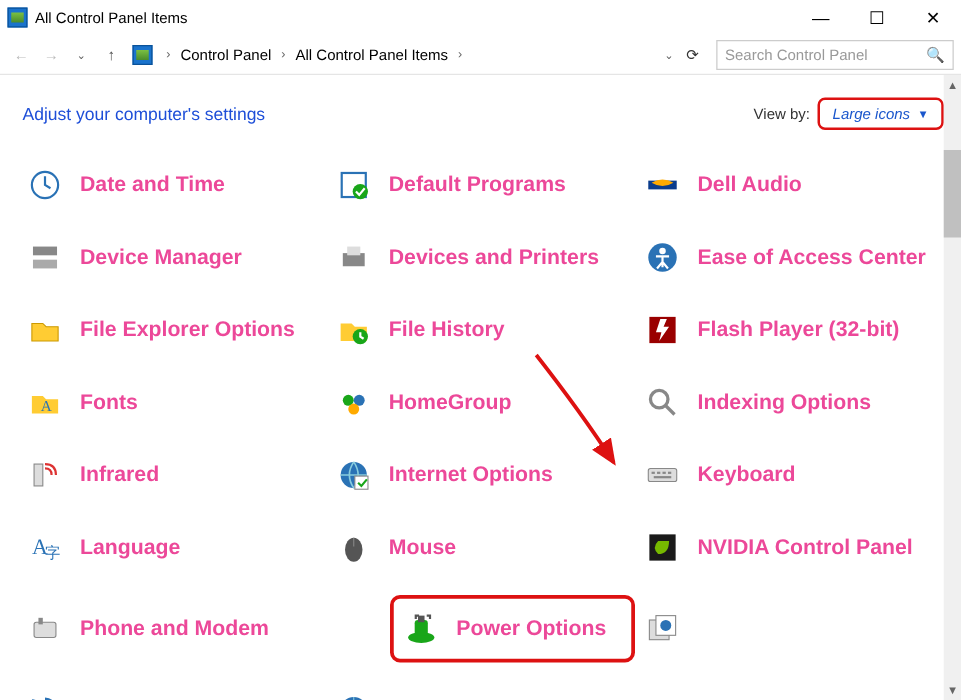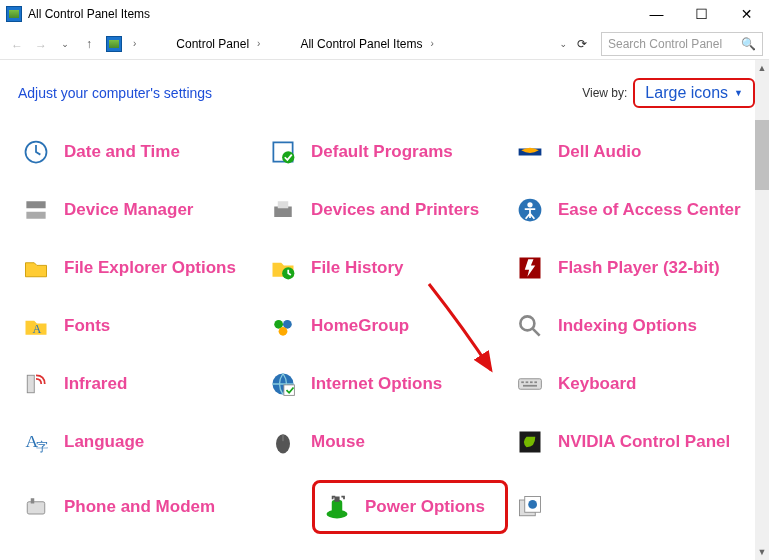--- a/index.html
+++ b/index.html
@@ -12,33 +12,33 @@
   .win-controls { display: flex; }
   .win-btn { width: 45px; height: 28px; display: flex; align-items: center; justify-content: center; font-size: 14px; cursor: default; }
   
   .navbar { display: flex; align-items: center; height: 32px; padding: 0 6px; border-bottom: 1px solid #e5e5e5; }
   .nav-btn { width: 22px; height: 22px; display:flex; align-items:center; justify-content:center; color:#555; margin-right:2px; }
   .nav-btn.disabled { color:#bbb; }
   .addr-icon { width:16px; height:16px; background:#1a73cc; border:1px solid #0a5299; margin:0 4px; display:flex; align-items:center; justify-content:center; }
   .addr-icon::before { content:""; display:block; width:10px; height:8px; background:linear-gradient(#7bc043,#4a8c2a); }
   .breadcrumb { display:flex; align-items:center; flex:1; height:24px; border:1px solid transparent; padding:0 2px; }
   .bc-sep { color:#666; margin:0 4px; font-size:10px; }
-  .bc-item { color:#000; padding:2px 4px;margin-left:32px; }
+  .bc-item { color:#000; padding:2px 4px; }
   .addr-drop { color:#555; margin-right:4px; font-size:9px; }
   .refresh { width:22px; margin-right:8px; display:flex; align-items:center; justify-content:center; color:#333; }
-  .search-box { width:162px; height:24px; border:1px solid #ccc; display:flex; align-items:center; padding:0 6px; color:#999; }
+  .search-box { width:190px; height:24px; border:1px solid #ccc; display:flex; align-items:center; padding:0 6px; color:#999; }
   .search-box .mag { margin-left:auto; color:#555; }
   
   .content { padding: 18px 14px 0 18px; position:relative; height: calc(100% - 60px); overflow: hidden; }
   .heading-row { display:flex; align-items:center; margin-bottom: 24px; }
   .heading { font-size: 14px; color: #1d4ed8; }
   .view-by-wrap { margin-left:auto; display:flex; align-items:center; }
   .view-by-label { color:#333; font-size:12px; margin-right:6px; }
   .view-by-box { border: 2px solid #d11; border-radius: 6px; padding: 4px 10px; display:flex; align-items:center; }
-  .view-by-value { color:#1a56cc; font-size:16px; }
+  .view-by-value { color:#1a56cc; font-size:12px;font-style:italic; }
   .view-by-caret { color:#1a56cc; font-size:9px; margin-left:6px; }
   
   .grid { display: grid; grid-template-columns: repeat(3, 1fr); column-gap: 4px; row-gap: 18px; }
   .item { display:flex; align-items:center; gap:12px; padding: 4px 2px; }
   .item .ico { width:32px; height:32px; flex-shrink:0; display:flex; align-items:center; justify-content:center; }
   .item .label { color:#ec4899; font-size:17px; line-height:1.2;font-weight:bold; }
   .item.highlight { border: 3px solid #d11; border-radius: 8px; padding: 8px 6px; margin-left: 47px; }
   
   
   .ico { font-size: 20px; }

